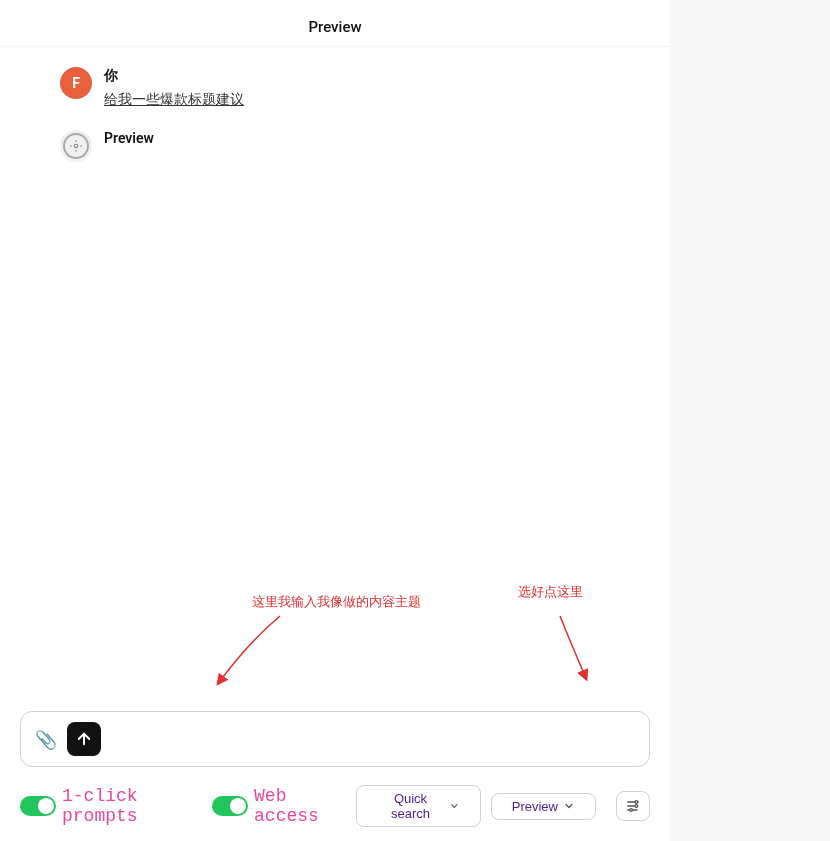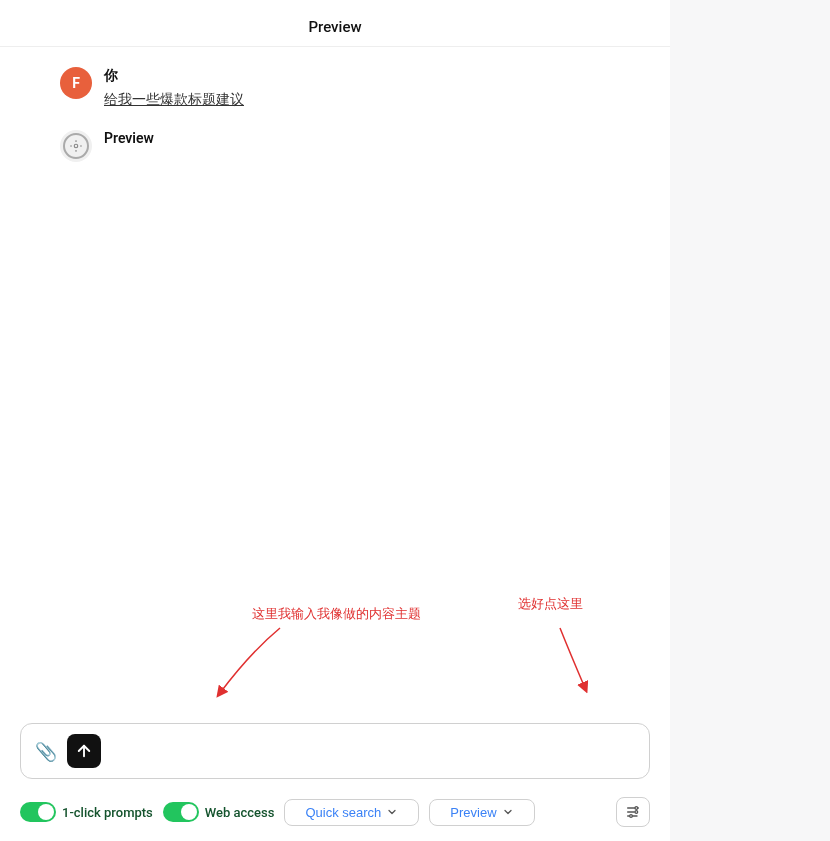--- a/index.html
+++ b/index.html
@@ -210,36 +210,37 @@
       width: 16px;
       height: 16px;
       border-radius: 50%;
       background: #fff;
       top: 2px;
       right: 2px;
       transition: left 0.2s;
     }
 
     .toggle-label {
-      font-size: 13px;
-      color: #14532d;
+      font-size: 18px;
+      color: #ec4899;
       font-weight: 500;
+      font-family: Liberation Mono, monospace;
     }
 
     .dropdown-btn {
       display: flex;
       align-items: center;
       gap: 5px;
       border: 1.5px solid #d0d0d0;
       border-radius: 8px;
       padding: 5px 20px;
       background: #fff;
       cursor: pointer;
       font-size: 13px;
-      color: #3b82f6;
+      color: #4c1d95;
       justify-content: space-between;
     }
 
     .dropdown-btn svg {
       width: 12px;
       height: 12px;
       color: #555;
     }
 
     .toolbar-spacer {

